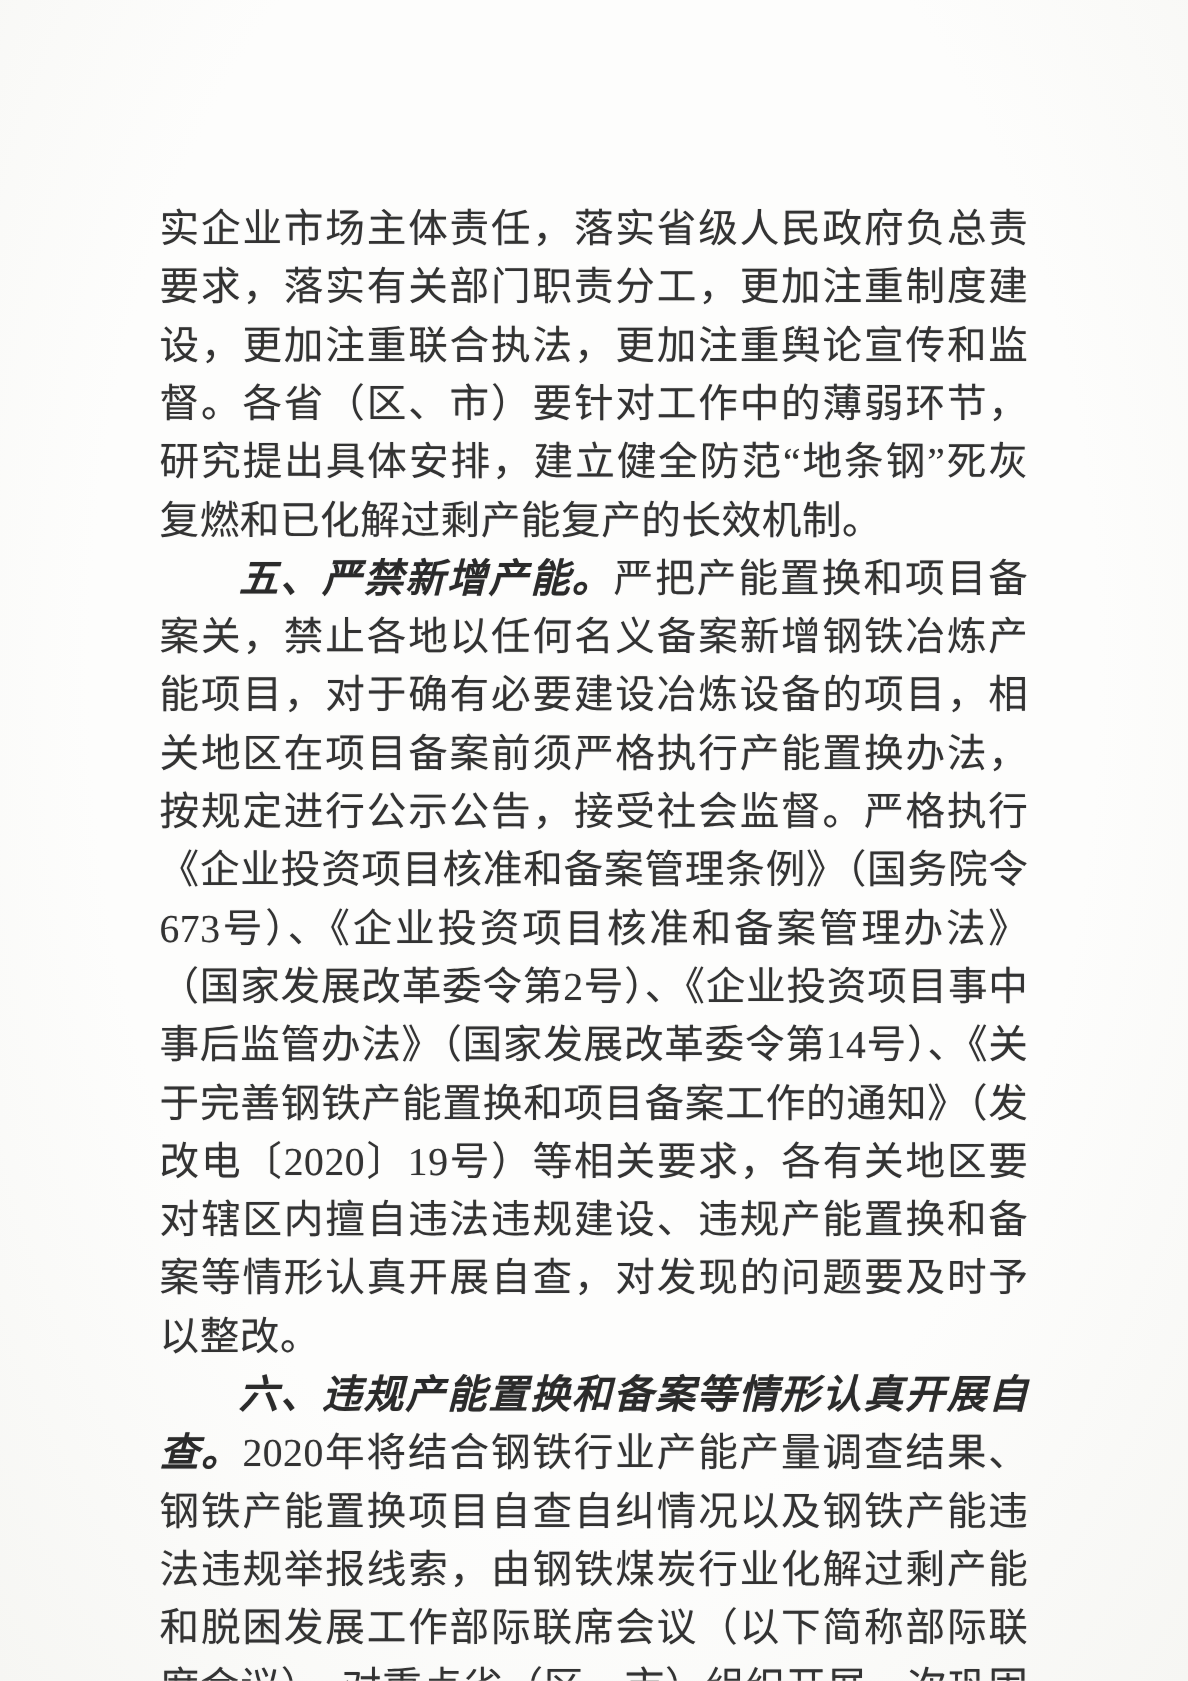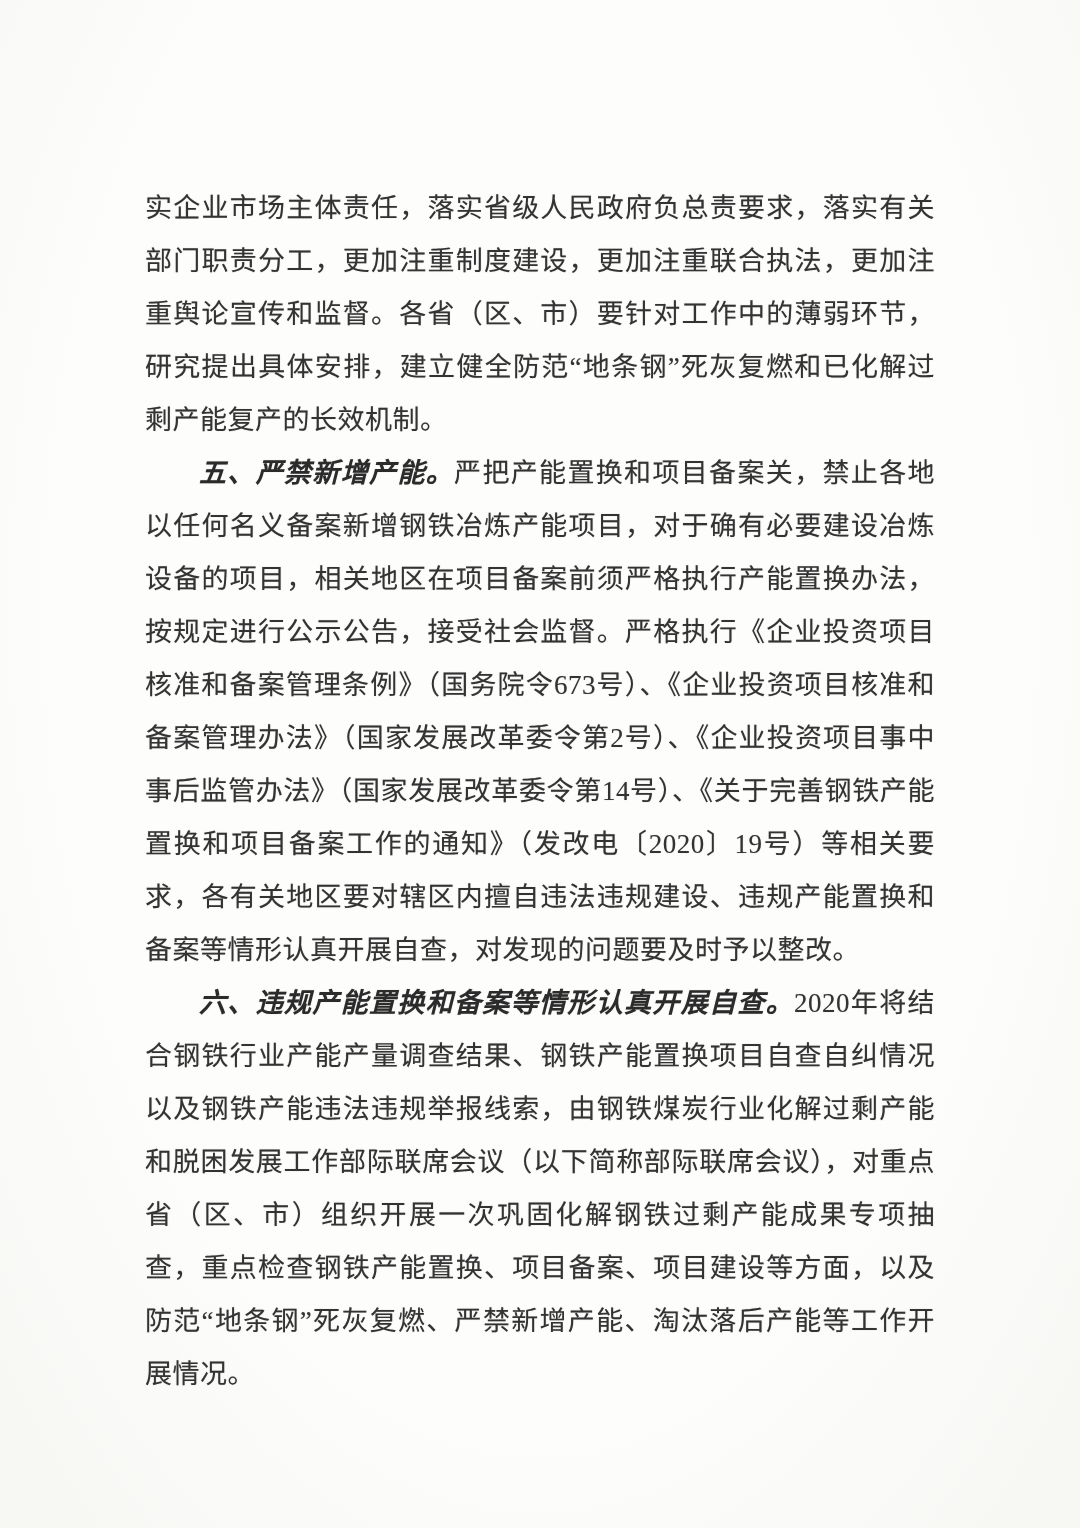--- a/index.html
+++ b/index.html
@@ -15,21 +15,21 @@
     width: 1080px;
     height: 1528px;
     background: radial-gradient(ellipse at 50% 40%, #fdfdfc 60%, #f6f6f3 100%);
     padding: 182px 145px 0 145px;
     font-family: "Liberation Serif", "DejaVu Serif", serif;
     color: #333333;
     text-shadow: 0 0 1px rgba(60,60,60,0.35);
   }
   .para {
     margin: 0;
-    font-size: 27px;
+    font-size: 36px;
     line-height: 53px;
     text-align: justify;
     text-justify: inter-ideograph;
     letter-spacing: 0.5px;
     word-break: break-all;
   }
   .para.indent {
     text-indent: 2em;
   }
   .para-heading {

